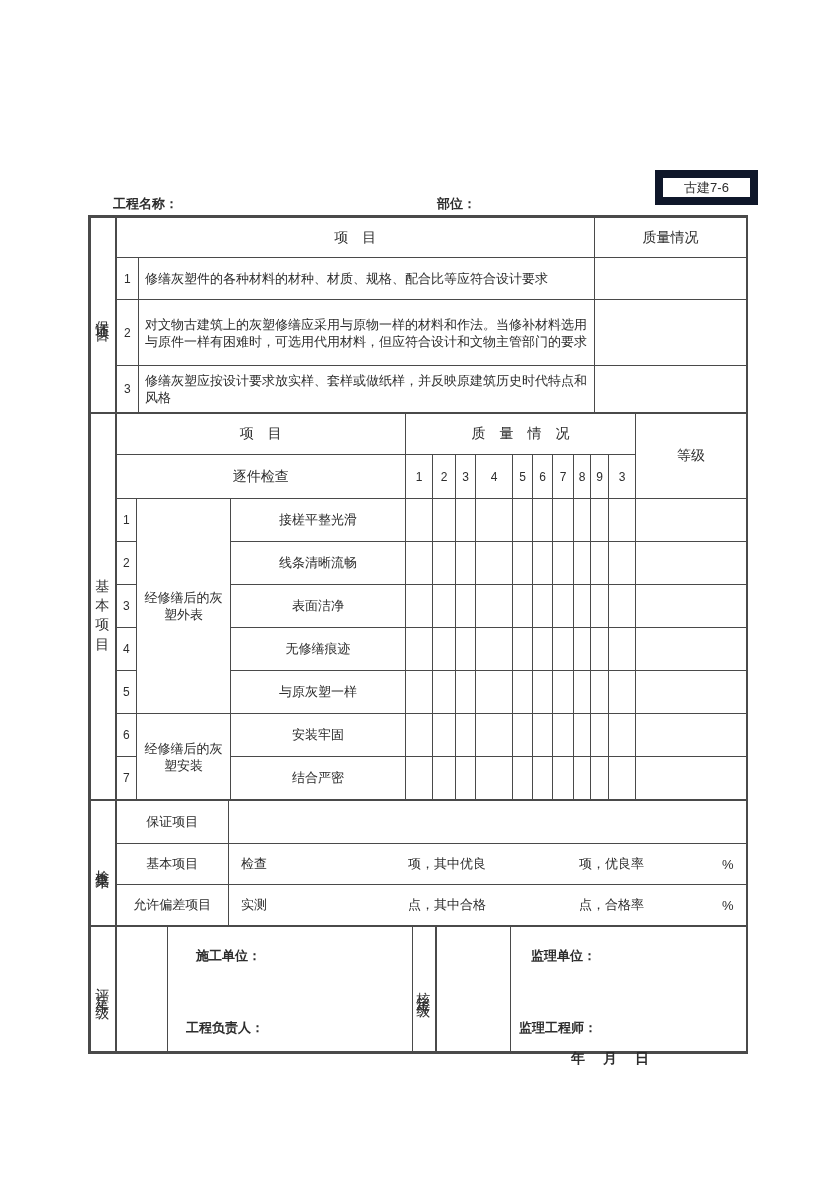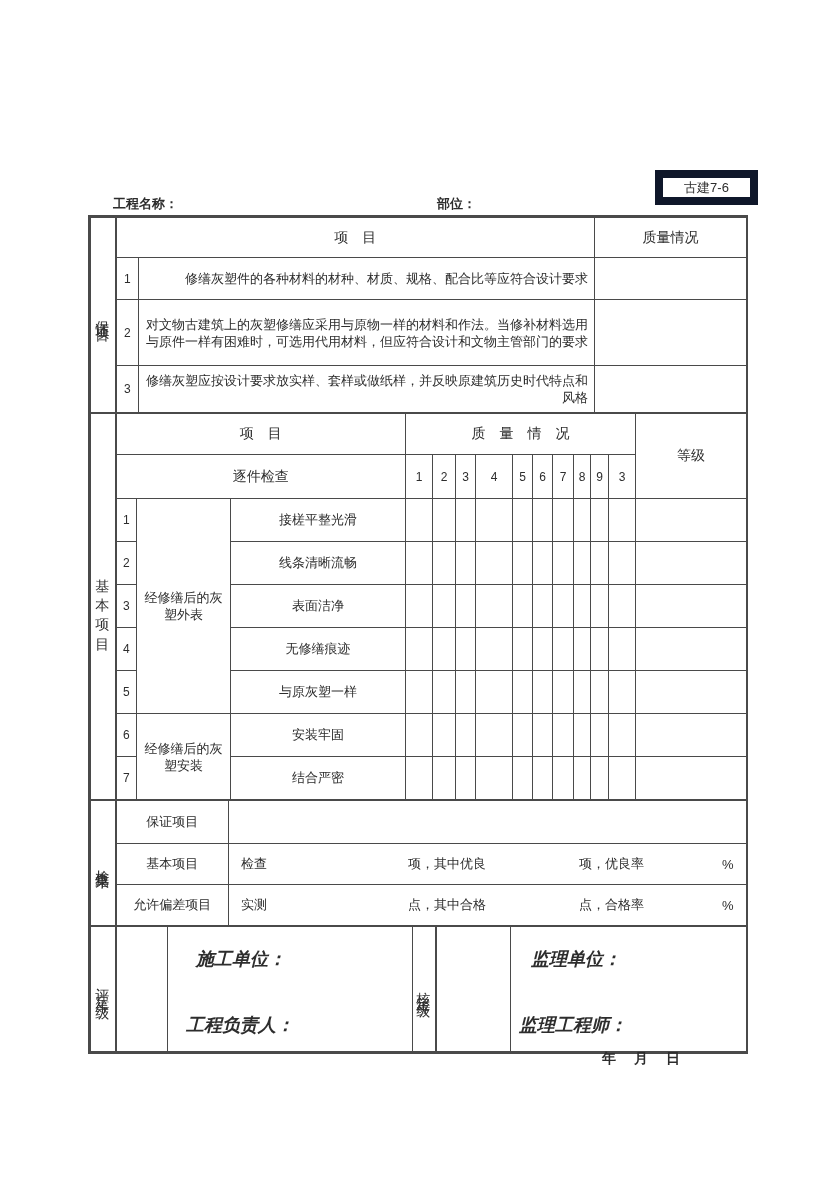--- a/index.html
+++ b/index.html
@@ -18,28 +18,28 @@
   .tbl-wrap{position:absolute;left:88px;top:215px;width:656px;border:2px solid #4a4a4a;}
   table{border-collapse:collapse;table-layout:fixed;width:656px;}
   td,th{border:1px solid #4a4a4a;font-size:13px;font-weight:normal;padding:0;
         color:#2d2d2d;overflow:hidden;}
   .side{writing-mode:vertical-rl;text-orientation:upright;text-align:center;
         font-size:14px;border-right:2px solid #4a4a4a;padding:0;}
   .ls3{letter-spacing:3px;} .ls20{letter-spacing:20px;} .ls2{letter-spacing:2px;}
   .ls6{letter-spacing:6px;} .ls4{letter-spacing:4px;}
   .hdr{text-align:center;font-size:14px;}
   .num{text-align:center;font-size:12px;}
-  .desc{text-align:right;padding:4px 6px;line-height:17px;}
+  .desc{text-align:left;padding:4px 6px;line-height:17px;}
   .center{text-align:center;}
   .fill{position:relative;}
   .fill span{position:absolute;top:50%;transform:translateY(-50%);white-space:nowrap;}
   .seg-a{left:12px;} .seg-b{left:179px;} .seg-c{left:350px;} .seg-d{left:493px;}
   .sig{position:relative;}
-  .sig span{position:absolute;white-space:nowrap;font-size:18px;font-weight:bold;font-style:italic;}
-  .date{position:absolute;left:602px;top:1050px;font-size:14px;font-weight:bold;letter-spacing:2px;}
+  .sig span{position:absolute;white-space:nowrap;font-size:13px;font-weight:bold;}
+  .date{position:absolute;left:571px;top:1050px;font-size:14px;font-weight:bold;letter-spacing:2px;}
 </style>
 </head>
 <body>
 
 <div class="page">
 
   <div class="code-box">
     <span>古建7-6</span>
   </div>
   <div class="meta project">工程名称：</div>

